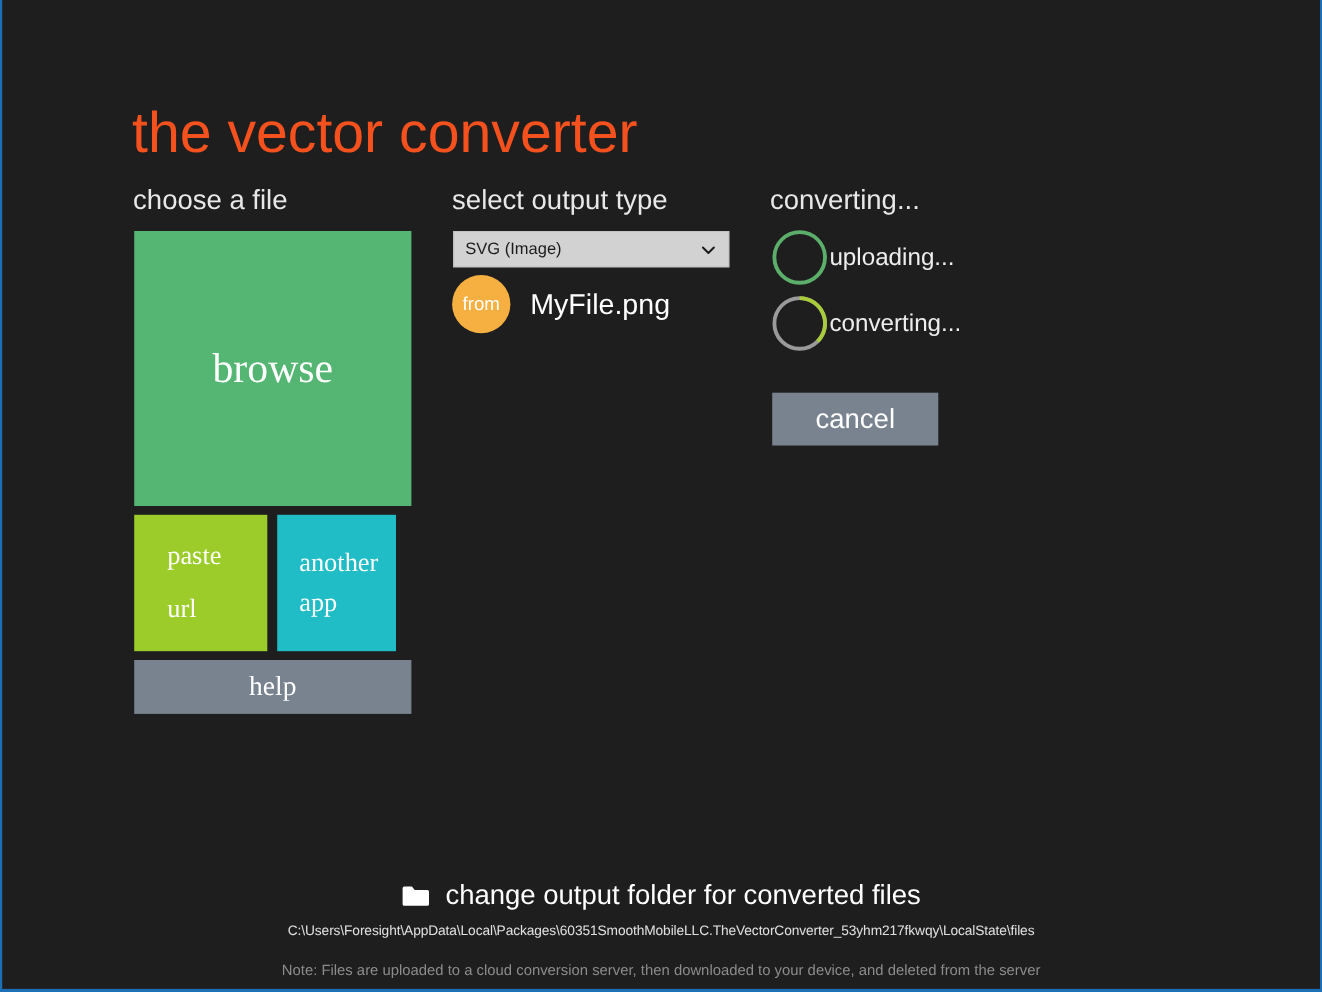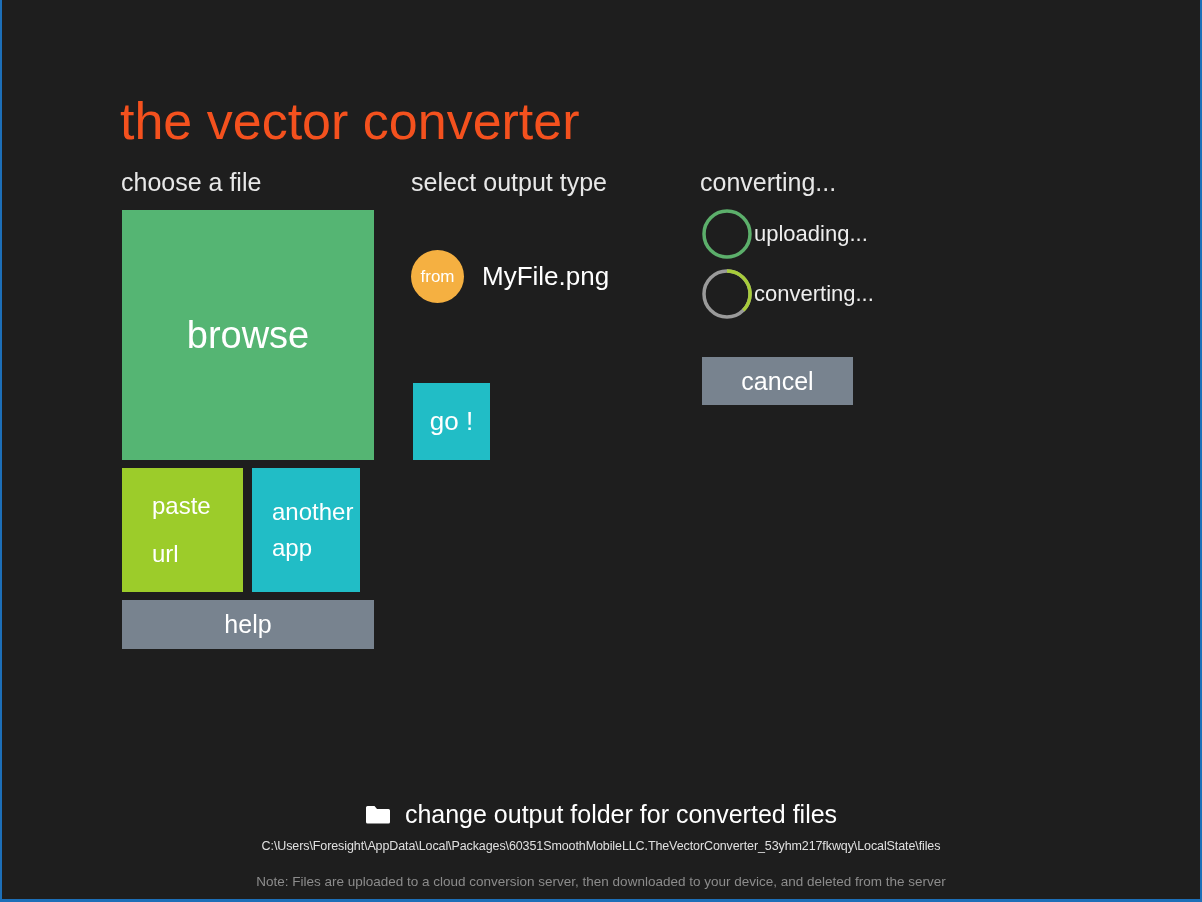--- a/index.html
+++ b/index.html
@@ -49,21 +49,21 @@
   }
   #h-choose   { left: 119px; top: 167px; }
   #h-output   { left: 409px; top: 167px; }
   #h-convert  { left: 698px; top: 167px; }
 
   
   .tile {
     position: absolute;
     border: none;
     color: #ffffff;
-    font-family: Liberation Sans, sans-serif;
+    font-family: Liberation Serif, serif;
     font-weight: 300;
     cursor: pointer;
     display: flex;
     padding: 0;
   }
 
   #tile-browse {
     left: 120px; top: 210px;
     width: 252px; height: 250px;
     background: #55b573;
@@ -281,30 +281,35 @@
 
   <button class="tile" id="tile-another">
     <span class="tile-multiline">another
 app</span>
   </button>
 
   <button class="tile" id="tile-help">
     <span>help</span>
   </button>
 
+  <div class="select-box">
+    <span class="sel-value">SVG (Image)</span>
+    <span class="chev">
+      <svg width="16" height="16" viewBox="0 0 16 16" aria-hidden="true">
+        <path d="M3 6 L8 11 L13 6" fill="none" stroke="#1b1b1b" stroke-width="1.8" stroke-linecap="round" stroke-linejoin="round"></path>
+      </svg>
+    </span>
+  </div>
 
   <div class="chip" id="chip-from">
     <span class="chip-badge badge-from">from</span>
     <span class="chip-label">MyFile.png</span>
   </div>
 
 
-  <button id="btn-go">
-    <span>go !</span>
-  </button>
 
   <div class="prog-row" id="prog-upload">
     <span class="ring">
       <svg width="54" height="54" viewBox="0 0 54 54" aria-hidden="true">
         <circle cx="27" cy="27" r="23" fill="none" stroke="#5caf6b" stroke-width="3.5"></circle>
       </svg>
     </span>
     <span class="prog-label">uploading...</span>
   </div>
 

